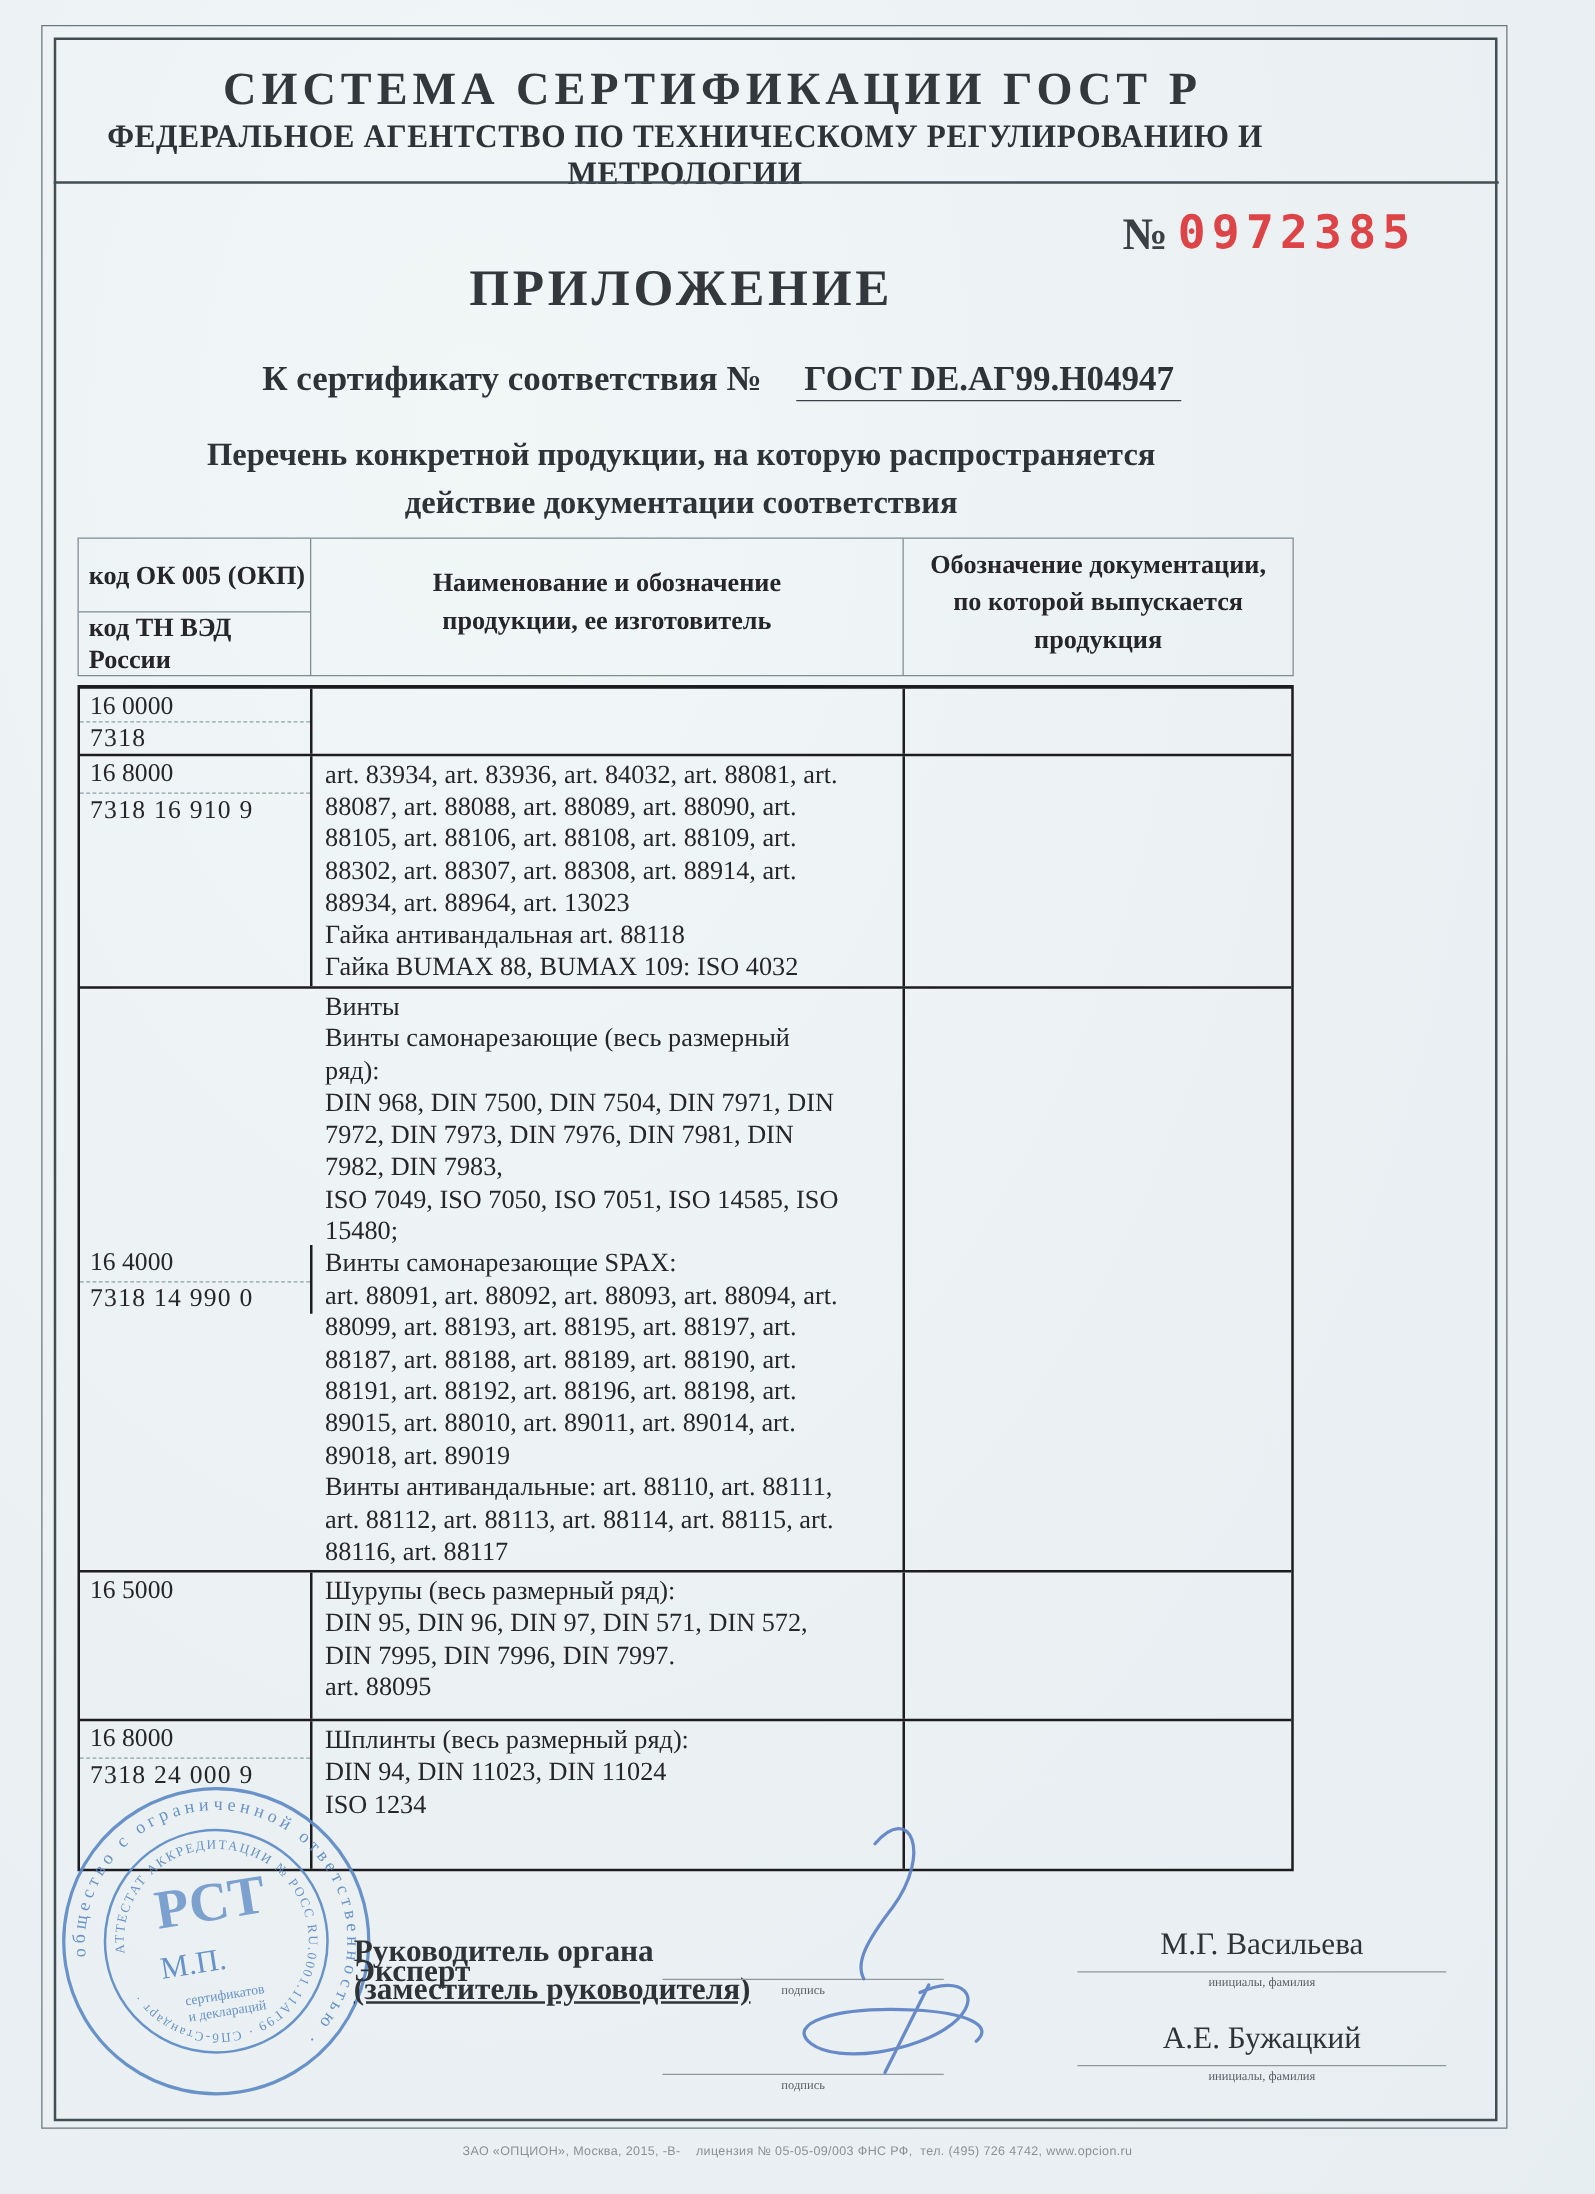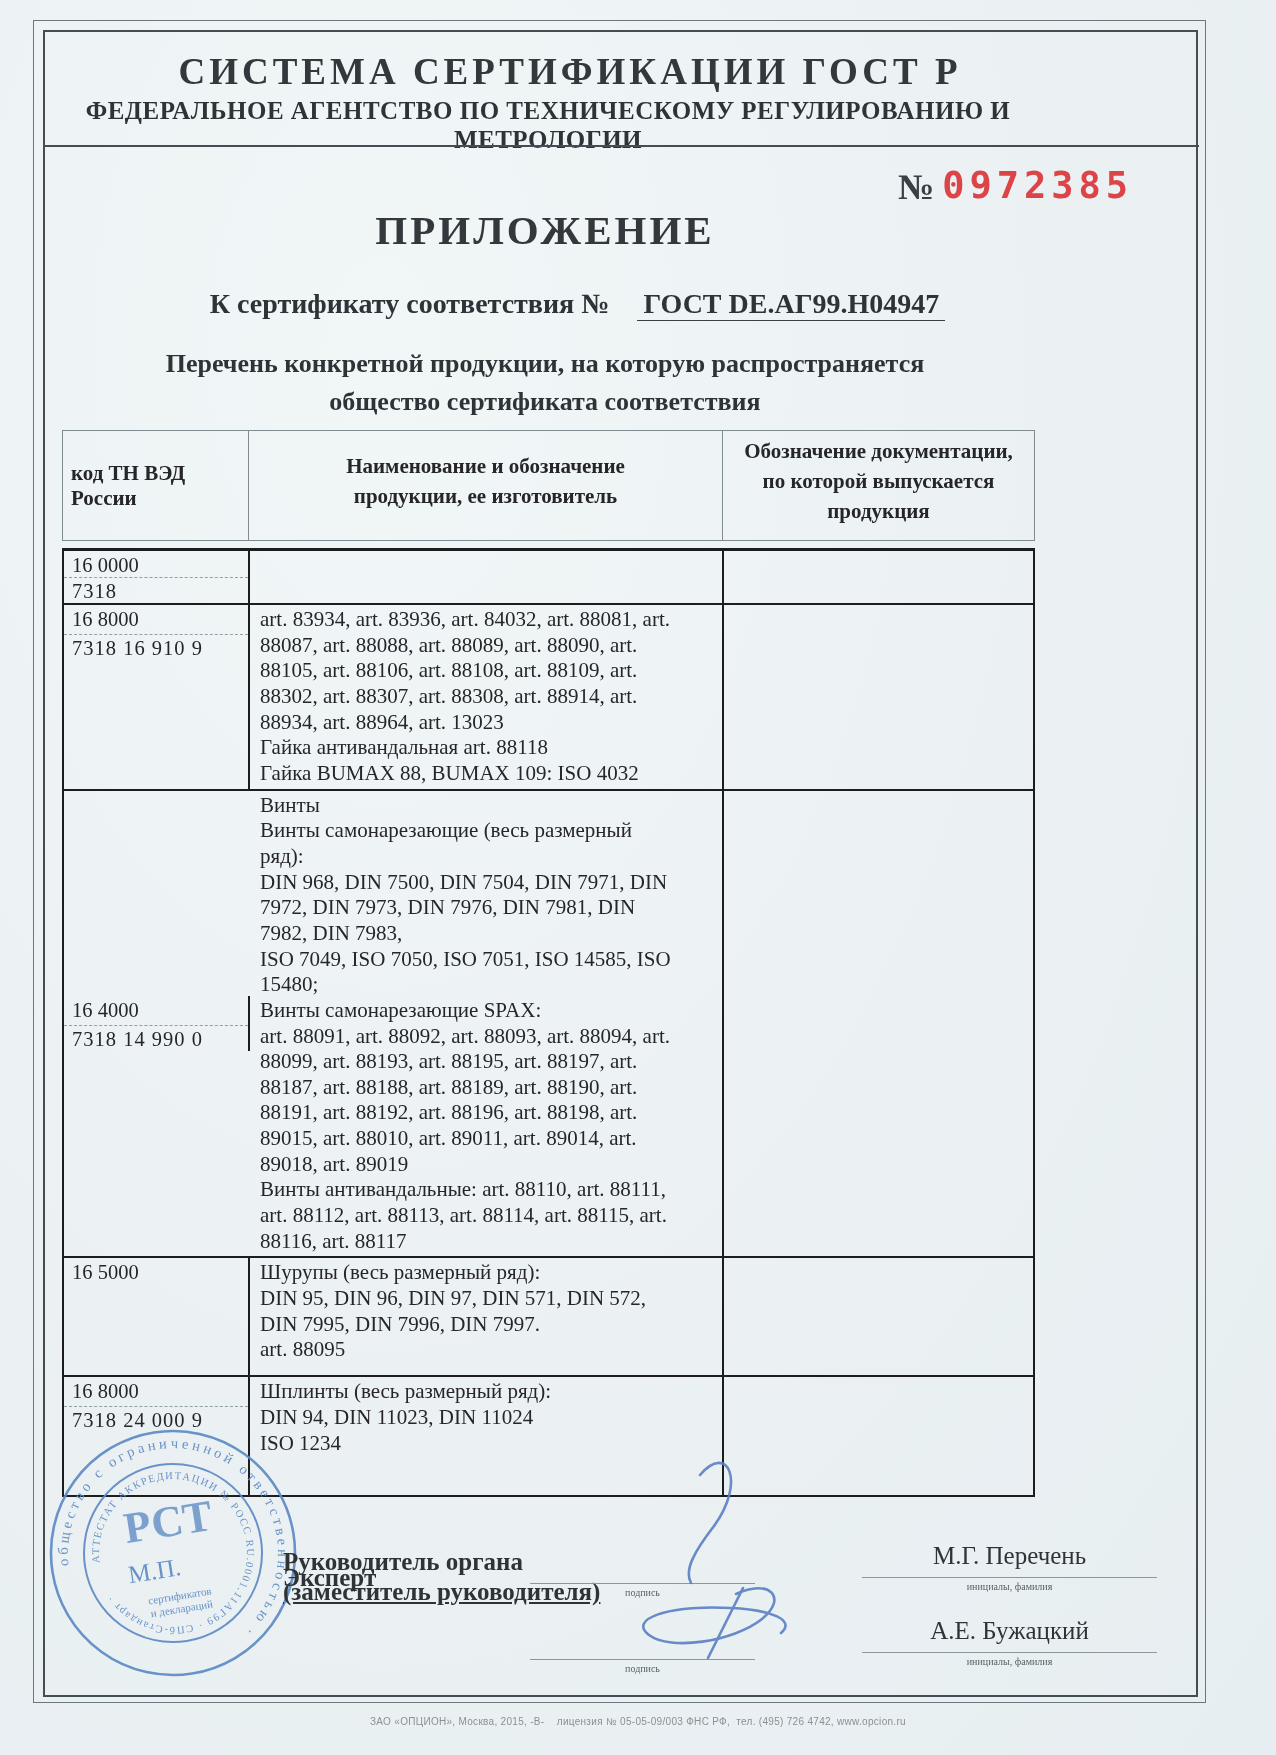--- a/index.html
+++ b/index.html
@@ -102,25 +102,26 @@
   <div class="abs main-title">ПРИЛОЖЕНИЕ</div>
 
   <div class="abs cert-line">
     <span>К сертификату соответствия №</span>
     <span>&nbsp;&nbsp;</span>
     <span class="cert-number">ГОСТ DE.АГ99.Н04947</span>
   </div>
 
   <div class="abs desc">
     <div>Перечень конкретной продукции,  на которую распространяется</div>
-    <div>общество сертификата соответствия</div>
+    <div>действие документации соответствия</div>
   </div>
 
   <div class="abs thead">
     <div class="c1">
+      <div class="c1top">код ОК 005 (ОКП)</div>
       <div class="c1bot">код ТН ВЭД России</div>
     </div>
     <div class="c2 pre">Наименование и обозначение
 продукции, ее изготовитель</div>
     <div class="c3 pre">Обозначение документации,
 по которой выпускается продукция</div>
   </div>
 
   <div class="abs tbody">
 
@@ -219,21 +220,21 @@
 
   <div class="abs role1a">Руководитель органа</div>
   <div class="abs role1b">(заместитель руководителя)</div>
   <div class="abs role2">Эксперт</div>
 
   <div class="abs sigline sig1-line"></div>
   <div class="abs small-label sig1-label">подпись</div>
   <div class="abs sigline sig2-line"></div>
   <div class="abs small-label sig2-label">подпись</div>
 
-  <div class="abs name1">М.Г. Перечень</div>
+  <div class="abs name1">М.Г. Васильева</div>
   <div class="abs sigline name1-line"></div>
   <div class="abs small-label name1-label">инициалы, фамилия</div>
 
   <div class="abs name2">А.Е. Бужацкий</div>
   <div class="abs sigline name2-line"></div>
   <div class="abs small-label name2-label">инициалы, фамилия</div>
 
   <svg class="abs hand-sign" viewBox="0 0 360 260">
     <g fill="none" stroke="#5b7fc4" stroke-width="2.6" stroke-linecap="round" opacity="0.9">
       <path d="M 200 45 C 228 12 246 52 214 96 C 194 122 184 140 191 153"></path>

